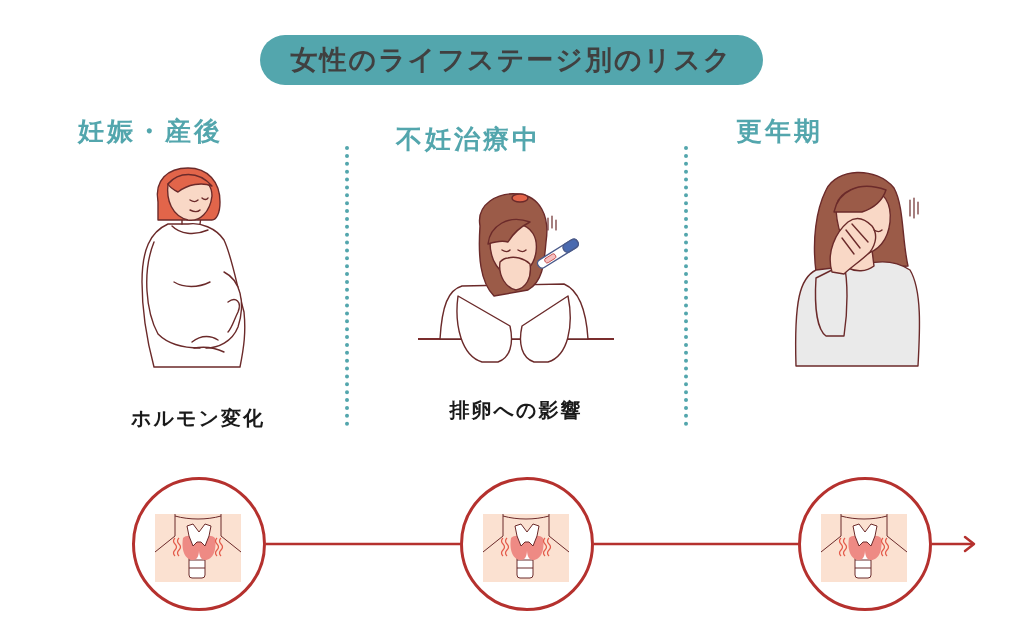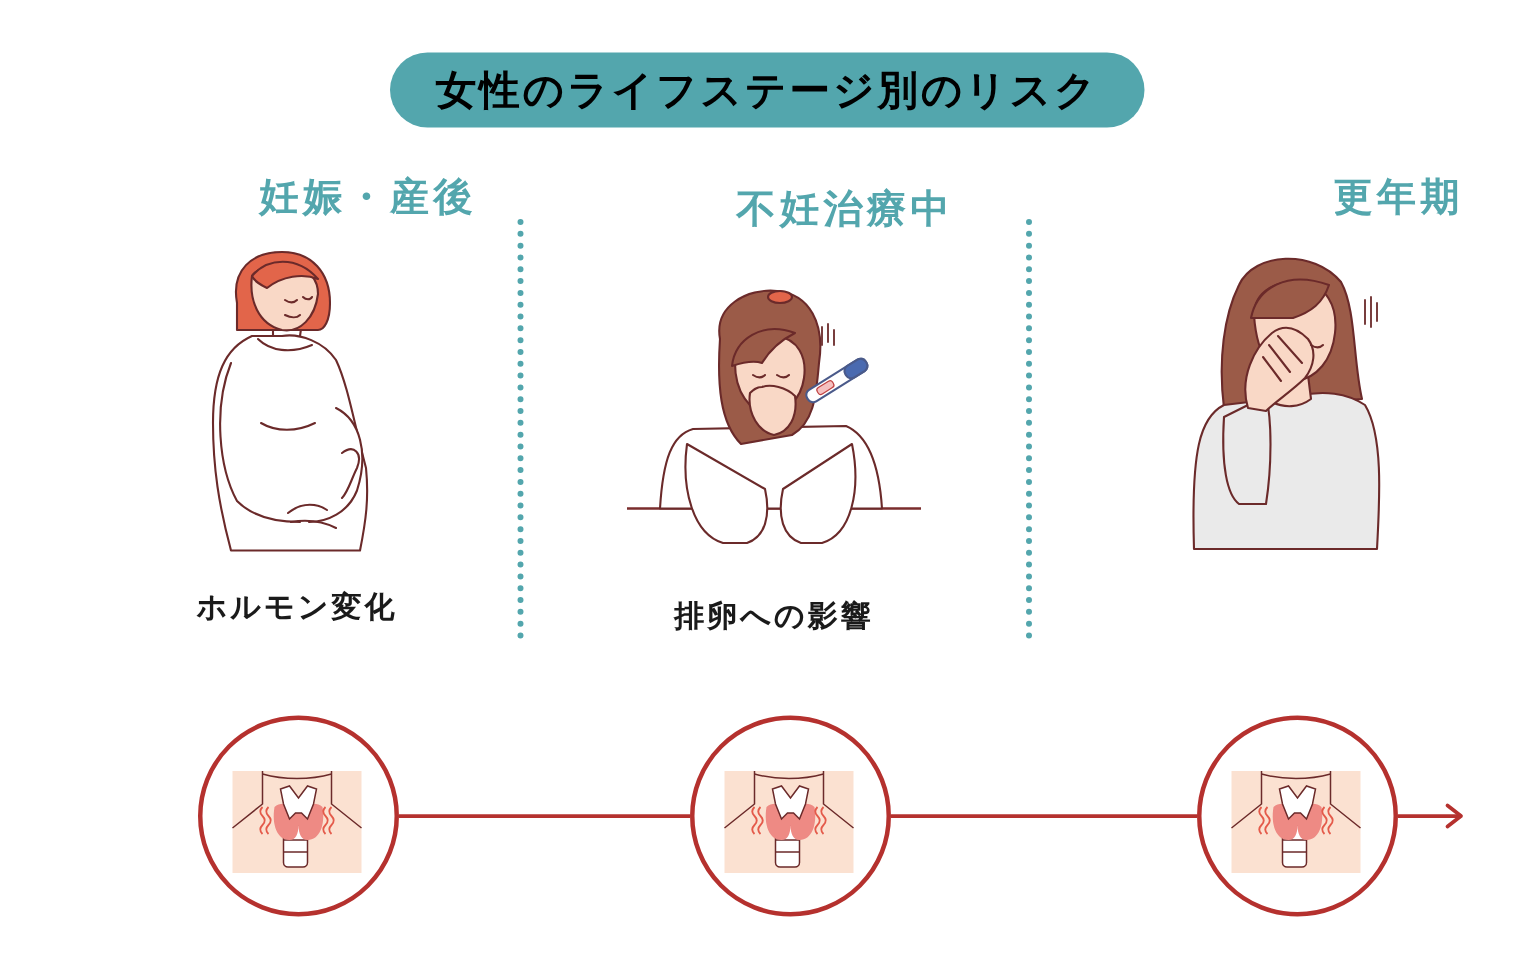--- a/index.html
+++ b/index.html
@@ -1,19 +1,19 @@
 <!DOCTYPE html>
 <html><head>
 <meta charset="utf-8">
 <style>
   html,body{margin:0;padding:0;background:#ffffff;}
   body{width:1024px;height:637px;position:relative;overflow:hidden;font-family:"DejaVu Sans","Liberation Sans",sans-serif;}
   .title-pill{position:absolute;left:260px;top:35px;width:503px;height:50px;border-radius:25px;background:var(--teal);display:flex;align-items:center;justify-content:center;}
-  .title-pill span{color:#000000;font-size:27px;font-weight:bold;letter-spacing:2px;}
-  .col-head{position:absolute;color:var(--teal);font-size:26px;font-weight:bold;letter-spacing:3px;text-align:right;width:240px;}
+  .title-pill span{color:#404040;font-size:27px;font-weight:bold;letter-spacing:2px;}
+  .col-head{position:absolute;color:var(--teal);font-size:26px;font-weight:bold;letter-spacing:3px;text-align:left;width:240px;}
   .divider{position:absolute;top:146px;height:280px;width:0;border-left:4px dotted var(--teal);}
   .illus{position:absolute;}
   .caption{position:absolute;text-align:center;font-size:20px;font-weight:bold;color:#1a1a1a;letter-spacing:2px;line-height:33px;width:260px;}
   .timeline{position:absolute;left:0;top:0;}
   .circle{position:absolute;width:134px;height:134px;border-radius:50%;border:3px solid var(--red);background:#fff;box-sizing:border-box;}
 </style>
 </head>
 <body>
 
 <div style="position:absolute;inset:0;--teal:#53a6ad;--red:#b5312e;">
@@ -104,21 +104,21 @@
 
       <path d="M46 112 C40 92 50 72 62 62 C70 56 78 58 86 66 C92 74 90 84 84 92 C76 100 64 108 58 114 Z" fill="#f9d8c6"></path>
       <path d="M60 70 L74 88 M66 64 L82 82 M56 78 L68 94"></path>
 
       <path d="M88 70 C91 72 94 72 96 70"></path>
 
       <path d="M124 40 L124 56 M128 38 L128 58 M132 42 L132 54" stroke-width="1.2"></path>
     </g>
   </svg>
 
-  <div class="caption" style="left:68px;top:388px;">
+  <div class="caption" style="left:68px;top:402px;">
     <div>ホルモン変化</div>
   </div>
   <div class="caption" style="left:386px;top:394px;">
     <div>排卵への影響</div>
   </div>
 
   <svg class="timeline" width="1024" height="637">
     <line x1="266" y1="544" x2="460" y2="544" stroke="#b5312e" stroke-width="2.5"></line>
     <line x1="594" y1="544" x2="798" y2="544" stroke="#b5312e" stroke-width="2.5"></line>
     <line x1="932" y1="544" x2="973" y2="544" stroke="#b5312e" stroke-width="2.5"></line>

